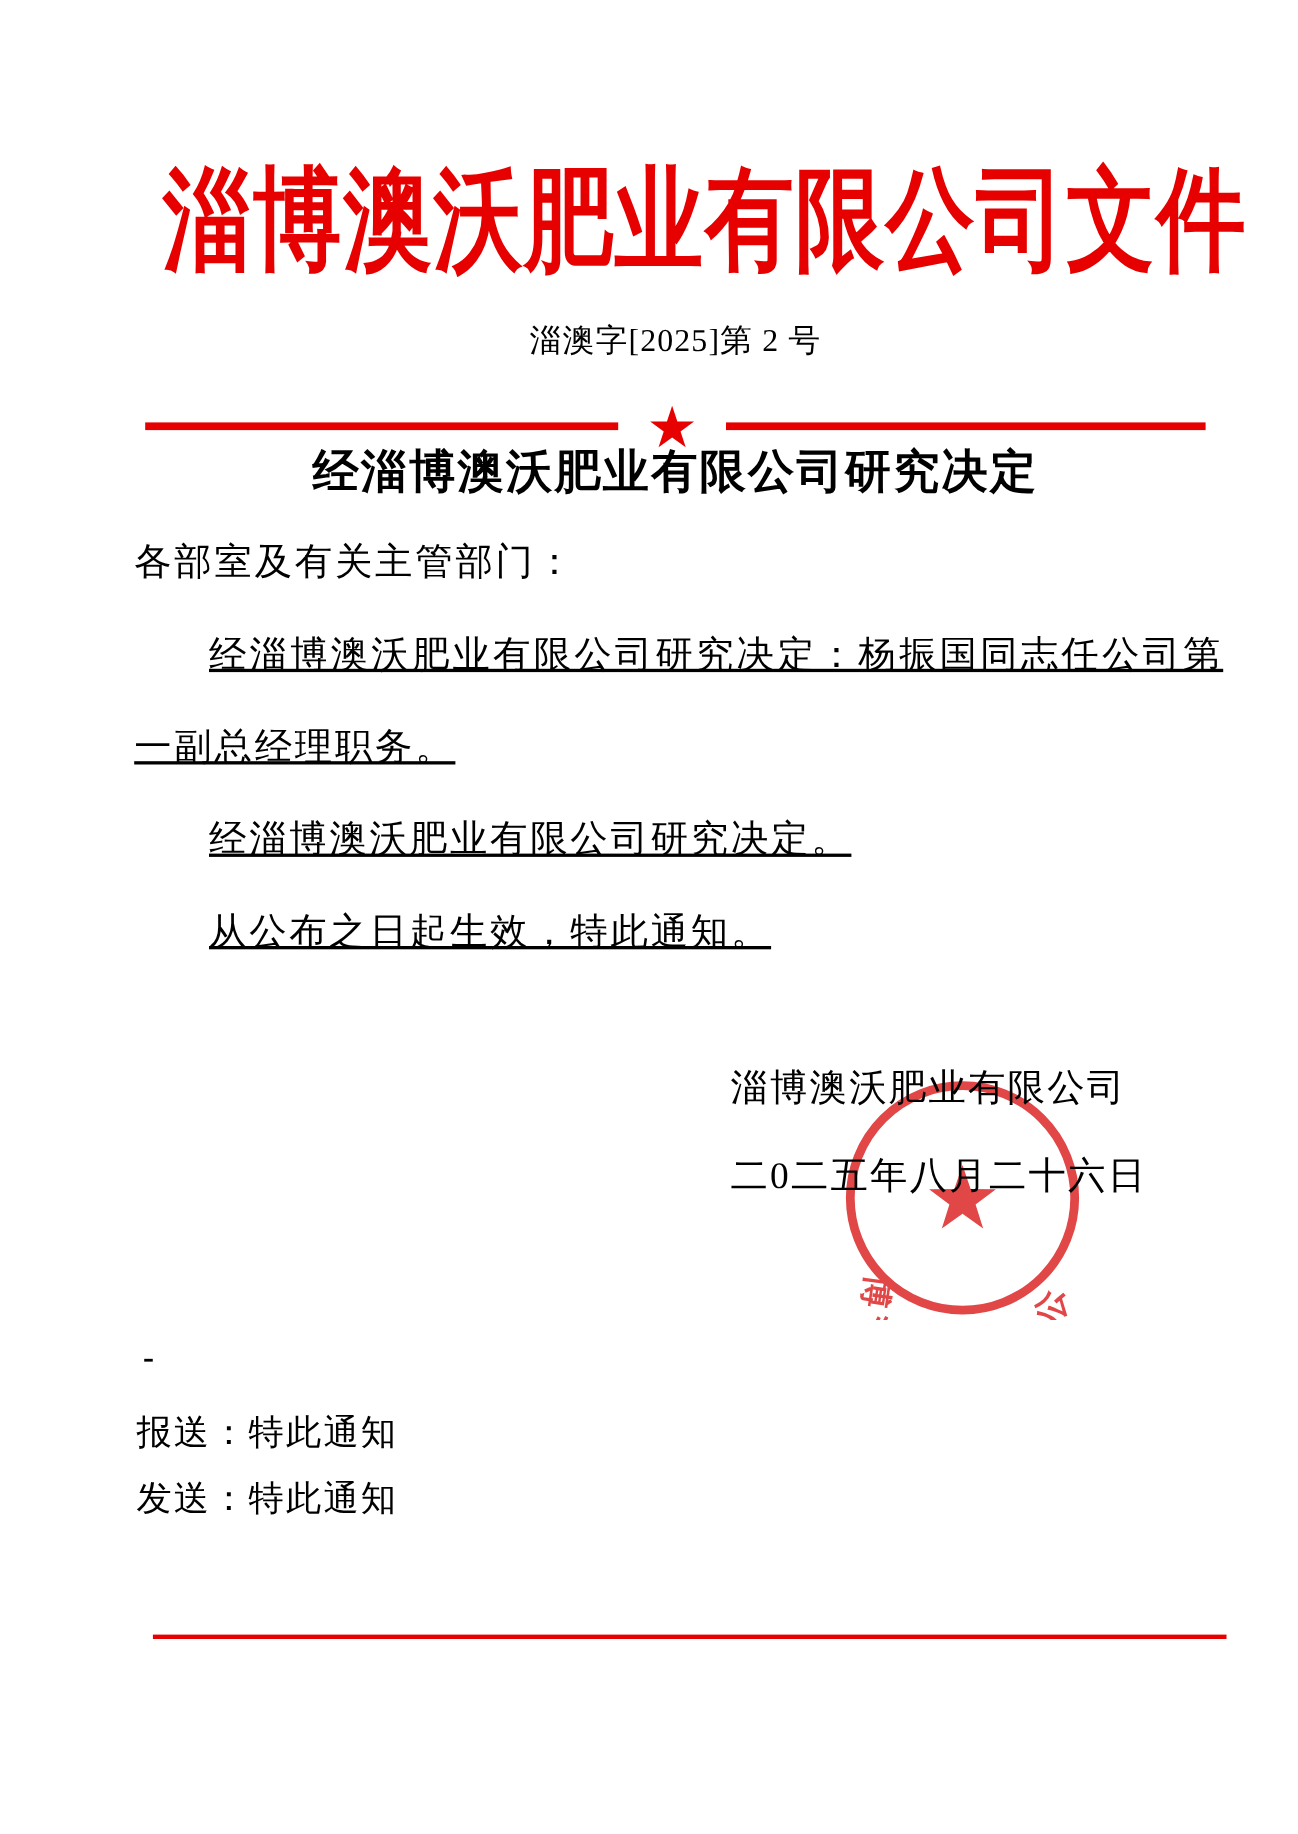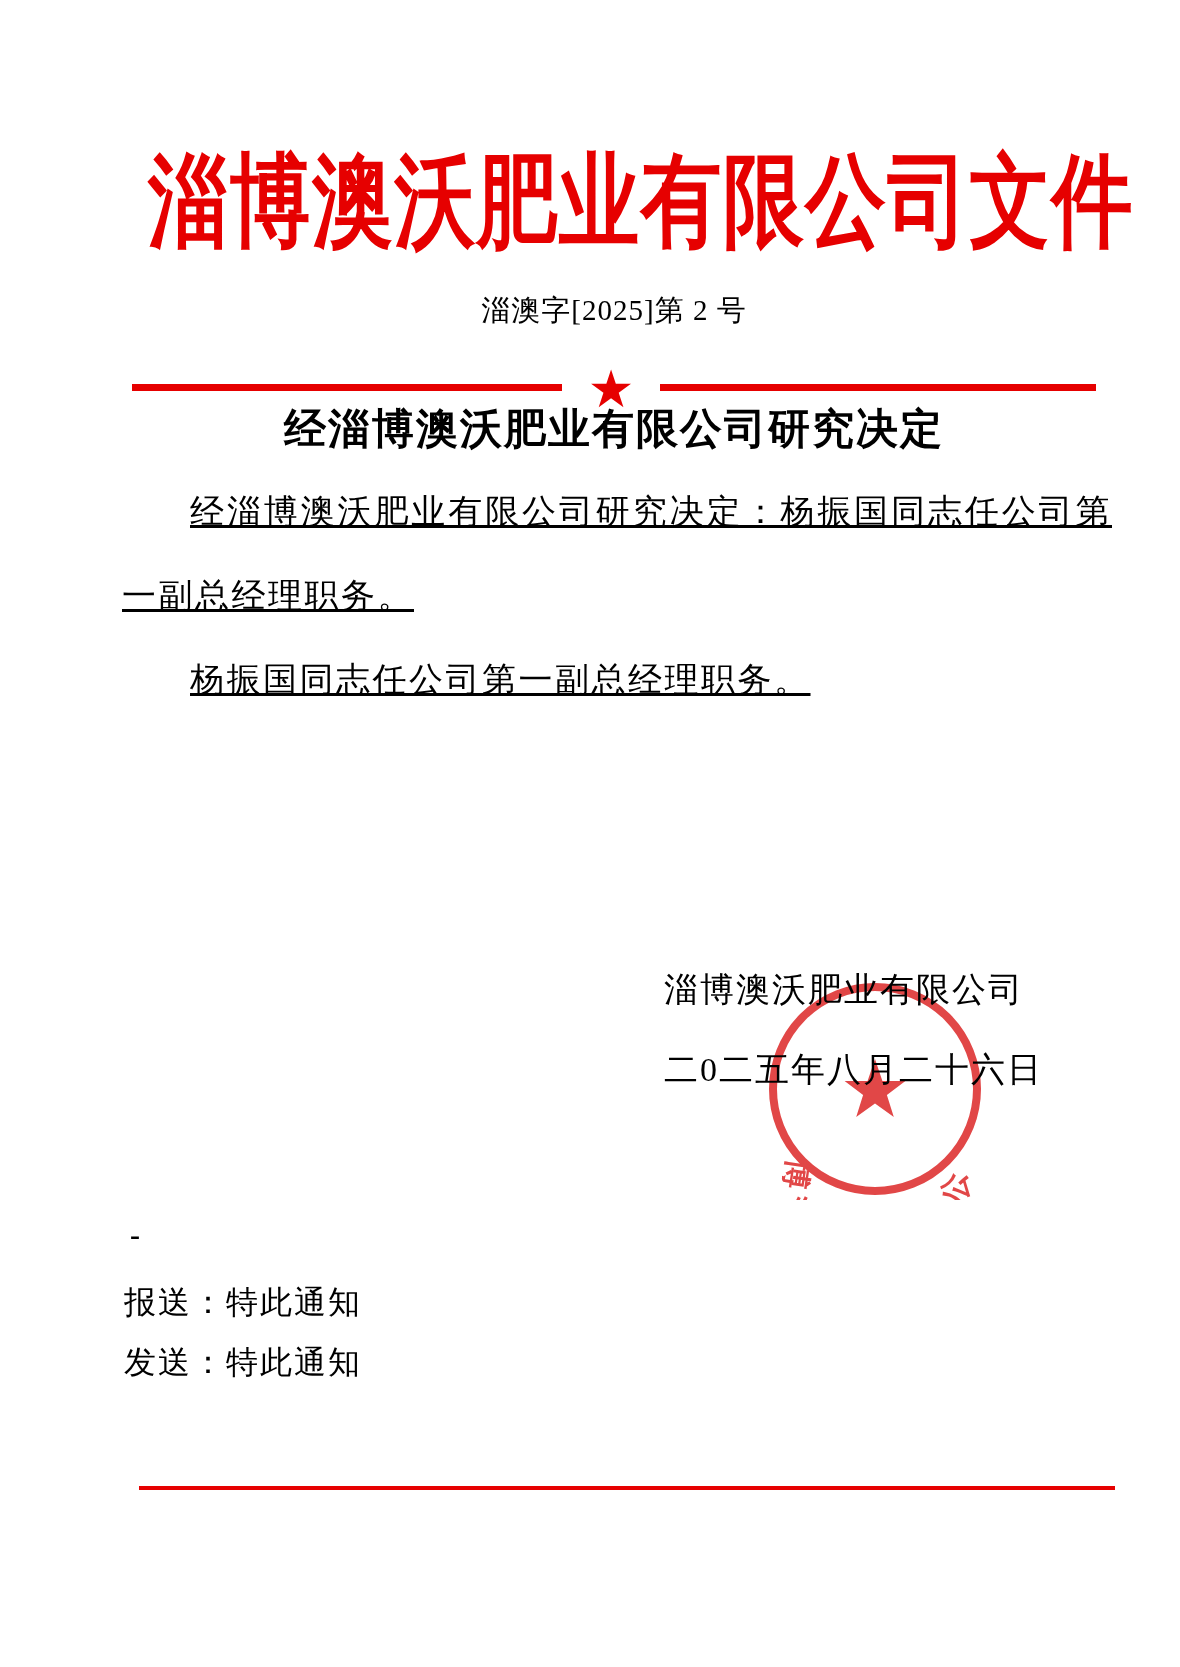--- a/index.html
+++ b/index.html
@@ -106,22 +106,24 @@
 
   <div class="separator">
     <div class="rule left"></div>
     <div class="star">★</div>
     <div class="rule right"></div>
   </div>
 
   <div class="doc-title">经淄博澳沃肥业有限公司研究决定</div>
 
   <div class="body-block">
+    <p>各部室及有关主管部门：</p>
     <p class="indented">经淄博澳沃肥业有限公司研究决定：杨振国同志任公司第一副总经理职务。</p>
-    <p class="indented">杨振国同志任公司第一副总经理职务。</p>
+    <p class="indented">经淄博澳沃肥业有限公司研究决定。</p>
+    <p class="indented">从公布之日起生效，特此通知。</p>
   </div>
 
   <div class="signature">
     <div>淄博澳沃肥业有限公司</div>
     <div>二0二五年八月二十六日</div>
   </div>
 
   <svg class="seal" viewBox="0 0 222 222" aria-hidden="true">
     <circle cx="111" cy="111" r="102" fill="none" stroke="currentColor" stroke-width="8"></circle>
     <defs>

